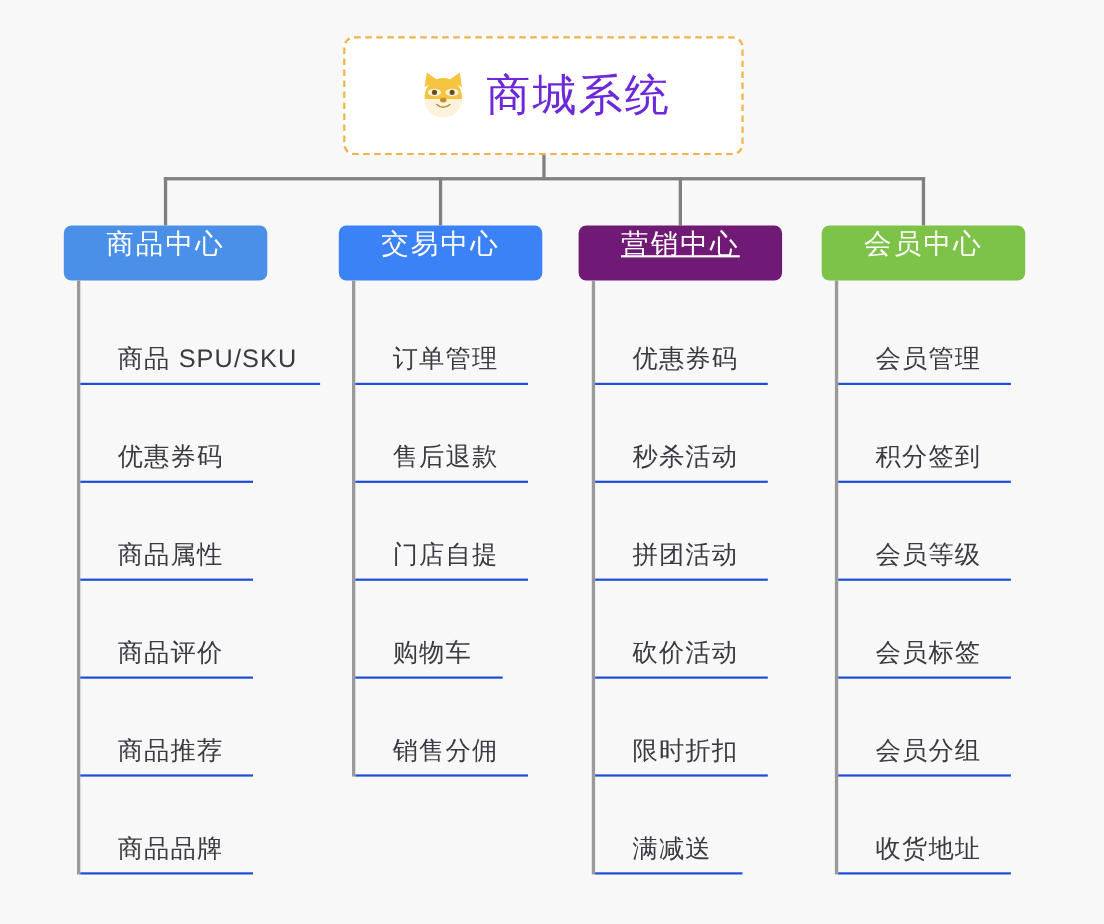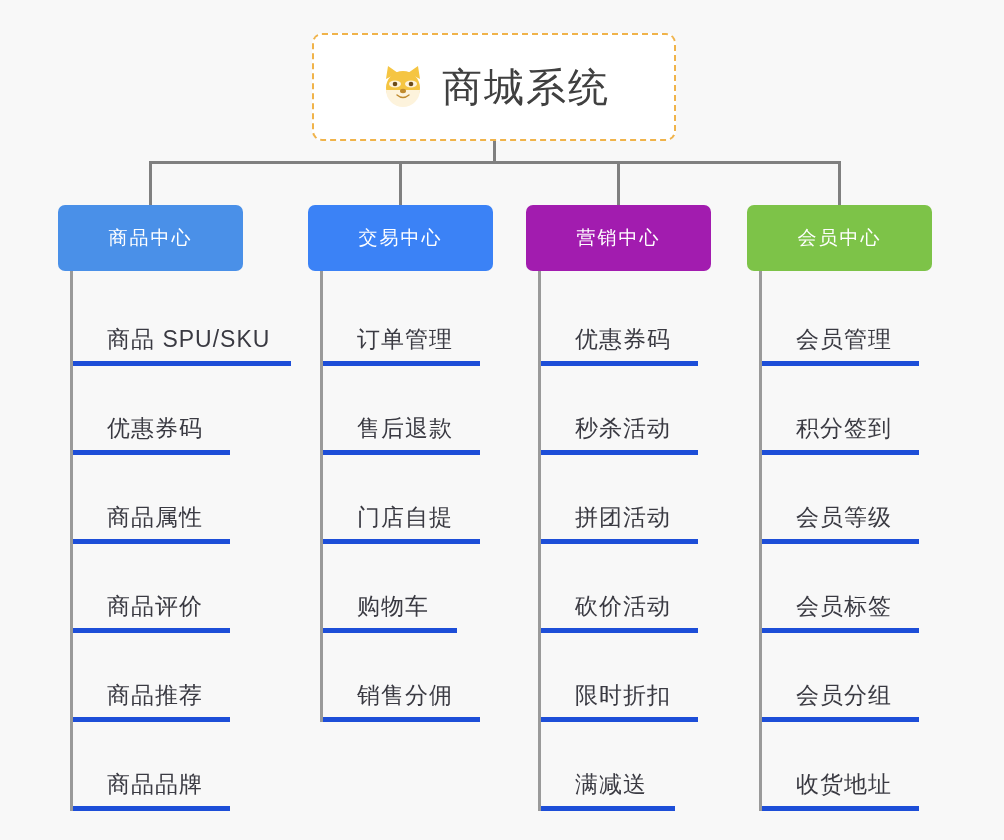--- a/index.html
+++ b/index.html
@@ -73,46 +73,45 @@
     height: 44px;
   }
 
   
   .column {
     position: absolute;
     top: 205px;
   }
   .cat-header {
     box-sizing: border-box;
-    height: 66px;
+    height: 50px;
     border-radius: 7px;
     display: flex;
-    align-items: center;
     justify-content: center;
     color: #ffffff;
-    font-size: 19px;
+    font-size: 25px;
     letter-spacing: 2px;
     white-space: nowrap;
   }
 
   
   .leaf-list {
     position: relative;
     margin-left: 12px;
     border-left: 3px solid #9a9a9a;
     padding-top: 6px;
   }
   .leaf-item {
     box-sizing: border-box;
     height: 89px;
     display: flex;
     align-items: flex-end;
     padding-left: 34px;
     padding-bottom: 6px;
-    border-bottom: 5px solid #1d4ed8;
+    border-bottom: 2px solid #1d4ed8;
     font-size: 23px;
     color: #3a3a42;
     white-space: nowrap;
     letter-spacing: 1px;
   }
 </style>
 </head>
 <body style="background: rgb(248, 248, 248);">
 
 <div id="chart">
@@ -132,21 +131,21 @@
         <ellipse cx="33" cy="22" rx="6" ry="3.4" fill="#fdf3dc"></ellipse>
 
         <ellipse cx="17" cy="22" rx="2.3" ry="2.3" fill="#6b4a18"></ellipse>
         <ellipse cx="33" cy="22" rx="2.3" ry="2.3" fill="#6b4a18"></ellipse>
 
         <ellipse cx="25" cy="29" rx="3" ry="2.2" fill="#c08a2e"></ellipse>
 
         <path d="M19 33 q6 5 12 0" stroke="#c08a2e" stroke-width="1.4" fill="none" stroke-linecap="round"></path>
       </svg>
     </span>
-    <span class="root-title" style="color: #404040;">商城系统</span>
+    <span class="root-title" style="color: #6d28d9;">商城系统</span>
   </div>
 
   <div class="connector conn-stem" style="background: rgb(128, 128, 128);"></div>
   <div class="connector conn-bar" style="background: rgb(128, 128, 128);"></div>
   <div class="connector conn-drop" style="left: 149px; background: rgb(128, 128, 128);"></div>
   <div class="connector conn-drop" style="left: 399px; background: rgb(128, 128, 128);"></div>
   <div class="connector conn-drop" style="left: 617px; background: rgb(128, 128, 128);"></div>
   <div class="connector conn-drop" style="left: 838px; background: rgb(128, 128, 128);"></div>
 
   <div class="column" style="left:58px;width:230px">
@@ -192,21 +191,21 @@
       <div class="leaf-item" style="width:134px">
           <span>购物车</span>
         </div>
       <div class="leaf-item" style="width:157px">
           <span>销售分佣</span>
         </div>
     </div>
   </div>
 
   <div class="column" style="left:526px;width:200px">
-    <div class="cat-header" style="width: 185px; background: #a21caf;">
+    <div class="cat-header" style="width: 185px; background: #701a75; text-decoration: underline;">
       <span>营销中心</span>
     </div>
     <div class="leaf-list">
       <div class="leaf-item" style="width:157px">
           <span>优惠券码</span>
         </div>
       <div class="leaf-item" style="width:157px">
           <span>秒杀活动</span>
         </div>
       <div class="leaf-item" style="width:157px">

